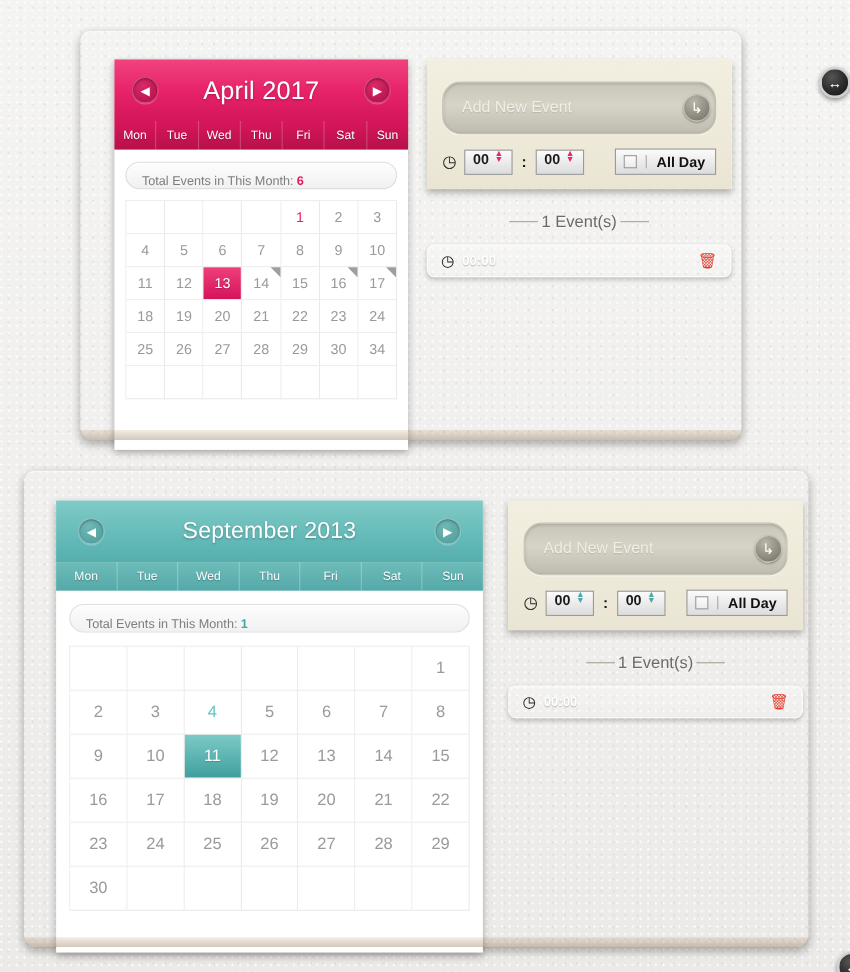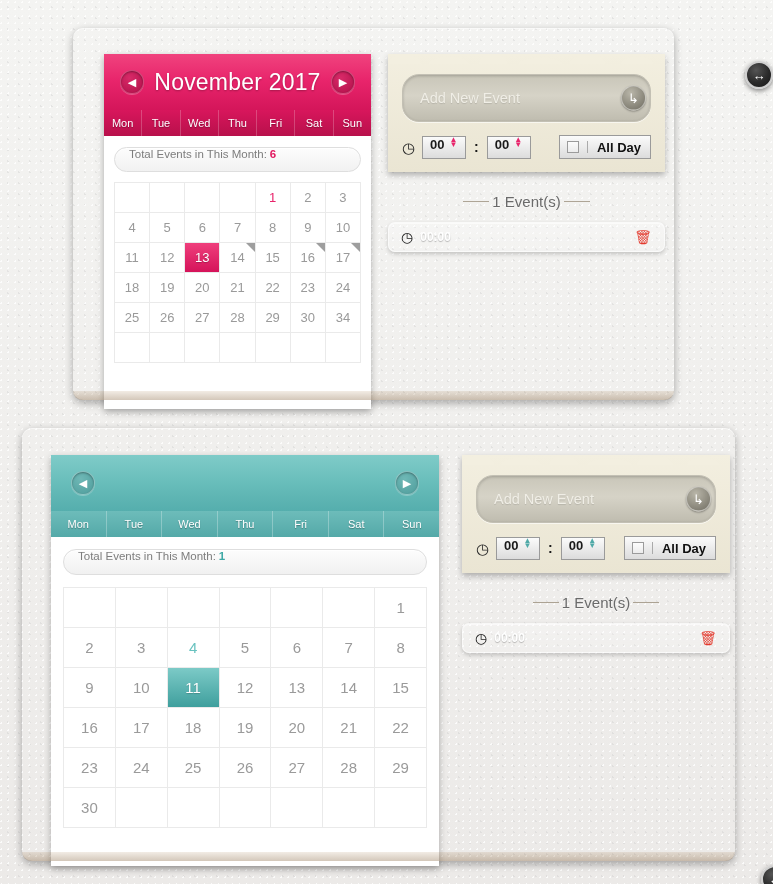--- a/index.html
+++ b/index.html
@@ -139,21 +139,21 @@
   .theme-teal .weekday { border-right: 1px solid rgba(255,255,255,0.28); }
   .weekday:last-child { border-right: none; }
 
   
   .total-bar {
     margin: 11px 10px 10px 10px;
     height: 25px;
     border-radius: 13px;
     border: 1px solid #dedede;
     background: linear-gradient(180deg, #fdfdfd 0%, #f1f1f1 100%);
-    display: flex; align-items: flex-start;
+    display: flex; align-items: flex-end;
     padding-left: 14px;
     font-size: 11.5px;
     color: #7d7d7d;
     box-shadow: inset 0 1px 1px rgba(255,255,255,0.9);
   }
   .theme-teal .total-bar { margin: 12px 12px 12px 12px; height: 26px; }
   .total-count { font-weight: bold; margin-left: 3px; }
   .theme-pink .total-count { color: #e1185f; }
   .theme-teal .total-count { color: #3fa9a6; }
 
@@ -355,21 +355,21 @@
 <body>
 
 <div class="widget theme-pink" id="widget-1">
   <div class="widget-inner">
 
     <div class="cal-card theme-pink" id="cal-1">
       <div class="cal-header">
         <div class="nav-btn nav-prev">
           <span>◀</span>
         </div>
-        <div class="cal-title">November 2017</div>
+        <div class="cal-title">April 2017</div>
         <div class="nav-btn nav-next">
           <span>▶</span>
         </div>
       </div>
       <div class="weekdays">
         <div class="weekday">Mon</div>
         <div class="weekday">Tue</div>
         <div class="weekday">Wed</div>
         <div class="weekday">Thu</div>
         <div class="weekday">Fri</div>
@@ -484,20 +484,21 @@
 </div>
 
 <div class="widget theme-teal" id="widget-2">
   <div class="widget-inner">
 
     <div class="cal-card theme-teal" id="cal-2">
       <div class="cal-header">
         <div class="nav-btn nav-prev">
           <span>◀</span>
         </div>
+        <div class="cal-title">September 2013</div>
         <div class="nav-btn nav-next">
           <span>▶</span>
         </div>
       </div>
       <div class="weekdays">
         <div class="weekday">Mon</div>
         <div class="weekday">Tue</div>
         <div class="weekday">Wed</div>
         <div class="weekday">Thu</div>
         <div class="weekday">Fri</div>

